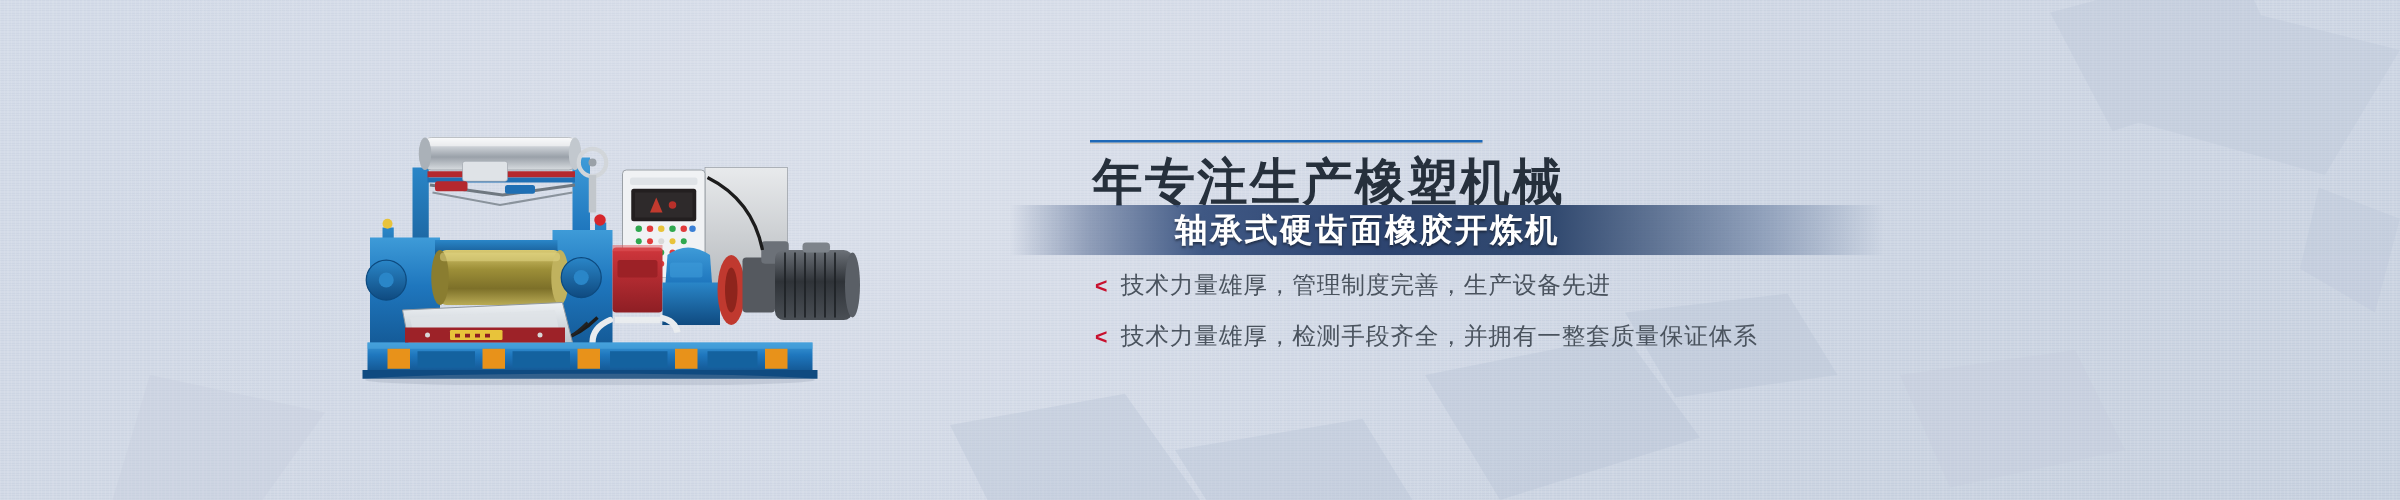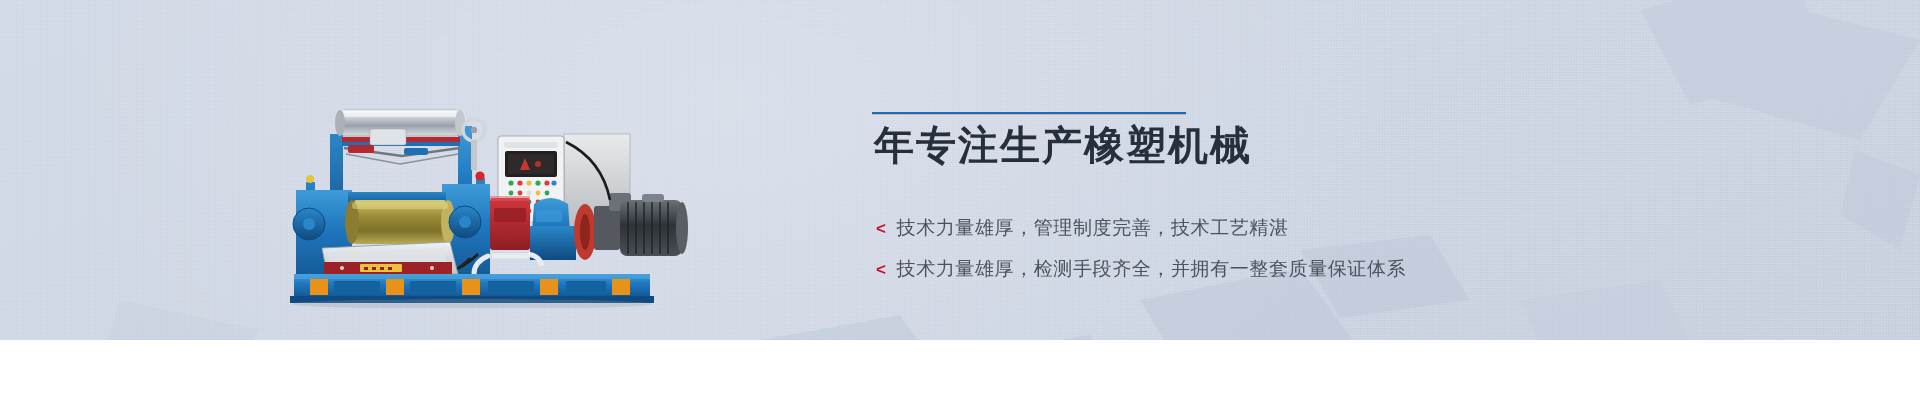--- a/index.html
+++ b/index.html
@@ -6,21 +6,21 @@
 
   html, body {
     width:1920px; height:400px;
     overflow:hidden;
     font-family:"Liberation Sans","DejaVu Sans",sans-serif;
   }
 
   
   #banner {
     position:relative;
-    width:1920px; height:340px;
+    width:1920px; height:400px;
     background:
       radial-gradient(ellipse 1100px 700px at 38% 30%, #d6dce8 0%, rgba(214,220,232,0) 60%),
       linear-gradient(160deg, #cfd7e5 0%, #ccd4e2 40%, #c8d1e0 70%, #c3cddc 100%);
     overflow:hidden;
   }
 
   
   #texture {
     position:absolute; inset:0;
     opacity:.55;
@@ -324,25 +324,28 @@
       <ellipse cx="190" cy="208" rx="180" ry="5" fill="#8e99ab" opacity=".28"></ellipse>
     </svg>
   </div>
 
   <div id="copy-block">
 
     <div id="title-rule"></div>
 
     <h1 id="headline">年专注生产橡塑机械</h1>
 
+    <div id="ribbon">
+      <span id="ribbon-label">轴承式硬齿面橡胶开炼机</span>
+    </div>
 
     <ul id="feature-list">
       <li class="feature-item">
         <span class="bullet-chevron">&lt;</span>
-        <span>技术力量雄厚，管理制度完善，技术工艺精湛</span>
+        <span>技术力量雄厚，管理制度完善，生产设备先进</span>
       </li>
       <li class="feature-item">
         <span class="bullet-chevron">&lt;</span>
         <span>技术力量雄厚，检测手段齐全，并拥有一整套质量保证体系</span>
       </li>
     </ul>
 
   </div>
 </div>
 

